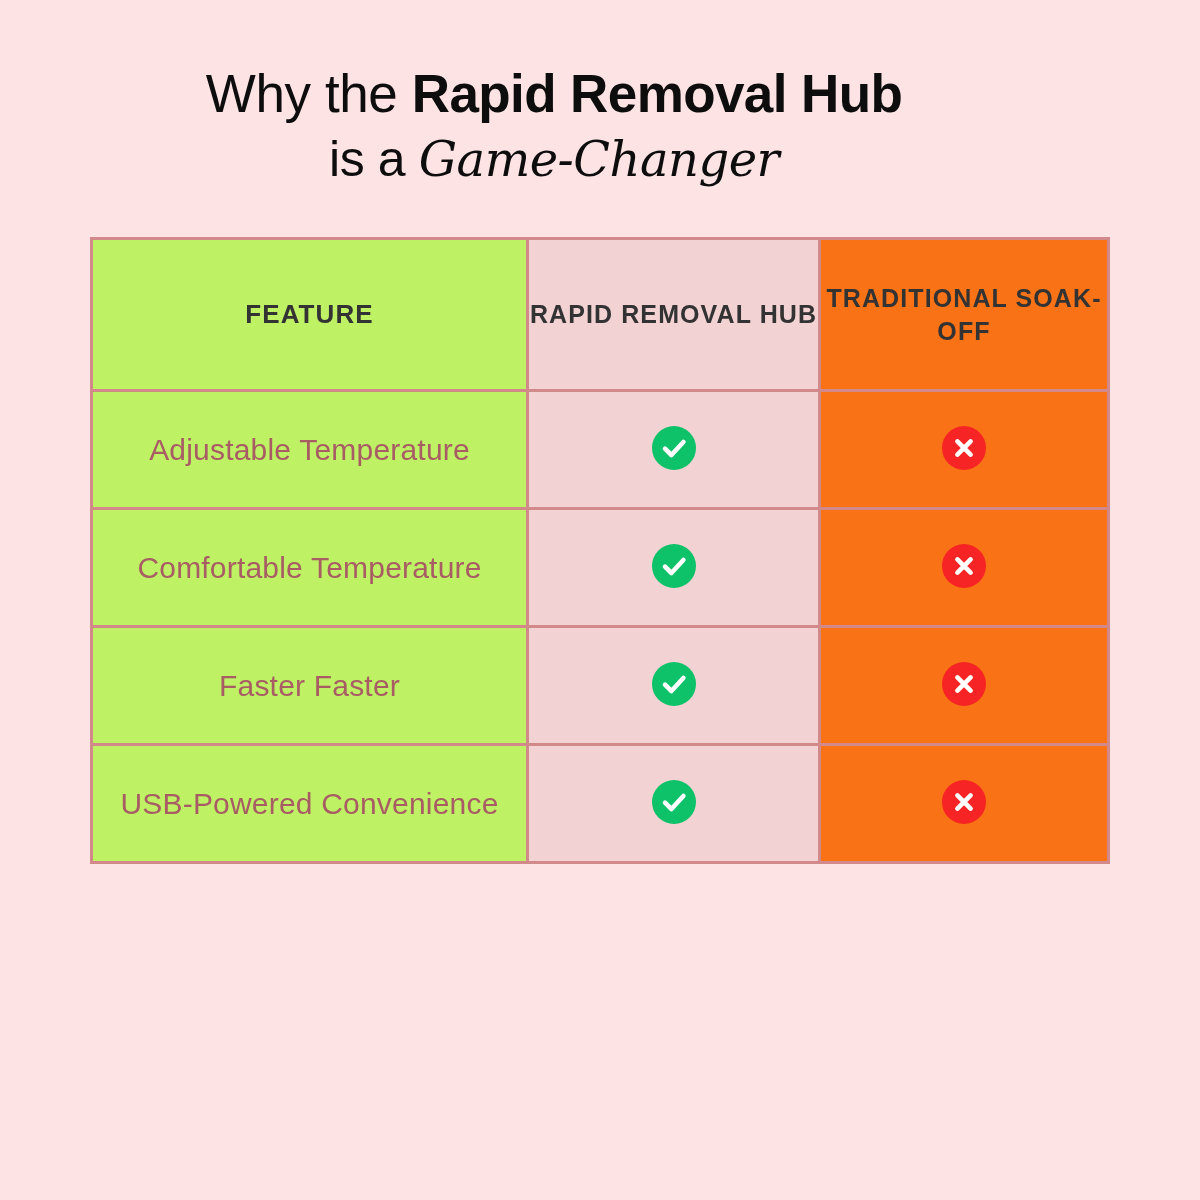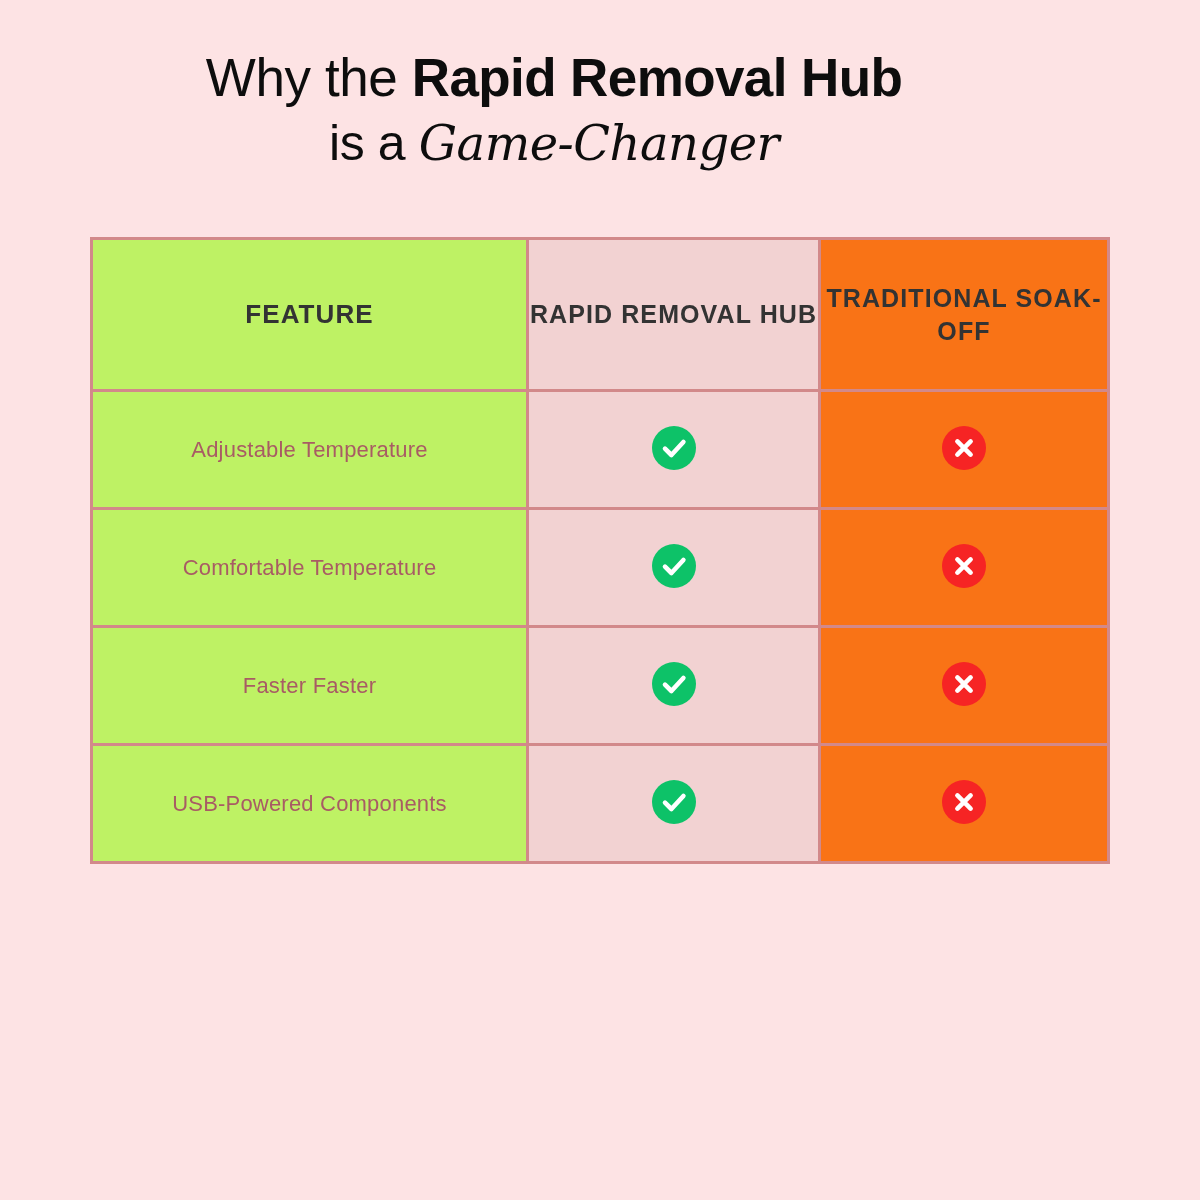--- a/index.html
+++ b/index.html
@@ -18,21 +18,21 @@
     position: relative;
     width: 1200px;
     height: 1200px;
     box-sizing: border-box;
   }
 
   
   .title-block {
     position: absolute;
     left: 0;
-    top: 48px;
+    top: 64px;
     width: 1108px;
     text-align: center;
     color: #0d0d0d;
     line-height: 1.12;
   }
   .title-line {
     display: block;
     white-space: nowrap;
   }
   .title-line-1 { font-size: 53px; }
@@ -97,21 +97,21 @@
   .head-text.multi { font-size: 25px; }
 
   
   .body-row td { vertical-align: middle; text-align: center; }
   .row-short td { height: 115px; }
 
   .feature-text {
     font-family: "Liberation Sans", sans-serif;
     font-weight: 400;
     color: #a85c64;
-    font-size: 22px;
+    font-size: 30px;
     line-height: 1.24;
     letter-spacing: 0.2px;
     display: block;
     padding: 0 12px;
   }
 
   
   .icon-wrap {
     display: inline-block;
     line-height: 0;
@@ -197,21 +197,21 @@
                 </svg>
               </span></span></td>
           <td class="cell-trad"><span class="icon-wrap"><span class="mark" style="background: rgb(246, 36, 36);">
                 <svg width="44" height="44" viewBox="0 0 44 44">
                   <path fill="none" stroke="#ffffff" stroke-width="4.6" stroke-linecap="round" stroke-linejoin="round" d="M15.4 15.4 L28.6 28.6 M28.6 15.4 L15.4 28.6"></path>
                 </svg>
               </span></span></td>
         </tr>
         <tr class="body-row row-short">
           <td class="cell-feature">
-            <span class="feature-text">USB-Powered Components</span>
+            <span class="feature-text">USB-Powered Convenience</span>
           </td>
           <td class="cell-hub"><span class="icon-wrap"><span class="mark" style="background: rgb(13, 194, 104);">
                 <svg width="44" height="44" viewBox="0 0 44 44">
                   <path fill="none" stroke="#ffffff" stroke-width="4.6" stroke-linecap="round" stroke-linejoin="round" d="M13 22.6 L19.4 29 L31.4 16"></path>
                 </svg>
               </span></span></td>
           <td class="cell-trad"><span class="icon-wrap"><span class="mark" style="background: rgb(246, 36, 36);">
                 <svg width="44" height="44" viewBox="0 0 44 44">
                   <path fill="none" stroke="#ffffff" stroke-width="4.6" stroke-linecap="round" stroke-linejoin="round" d="M15.4 15.4 L28.6 28.6 M28.6 15.4 L15.4 28.6"></path>
                 </svg>

